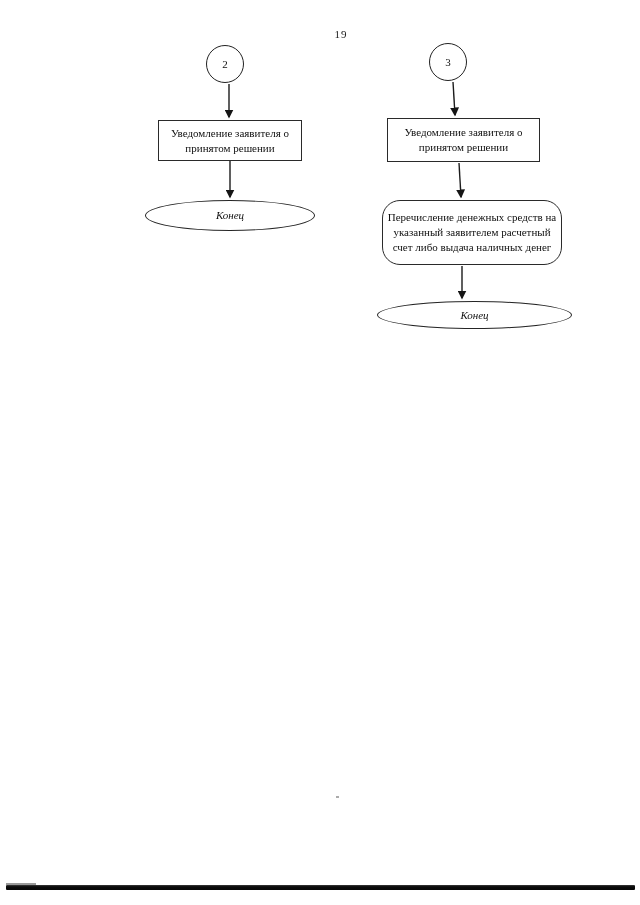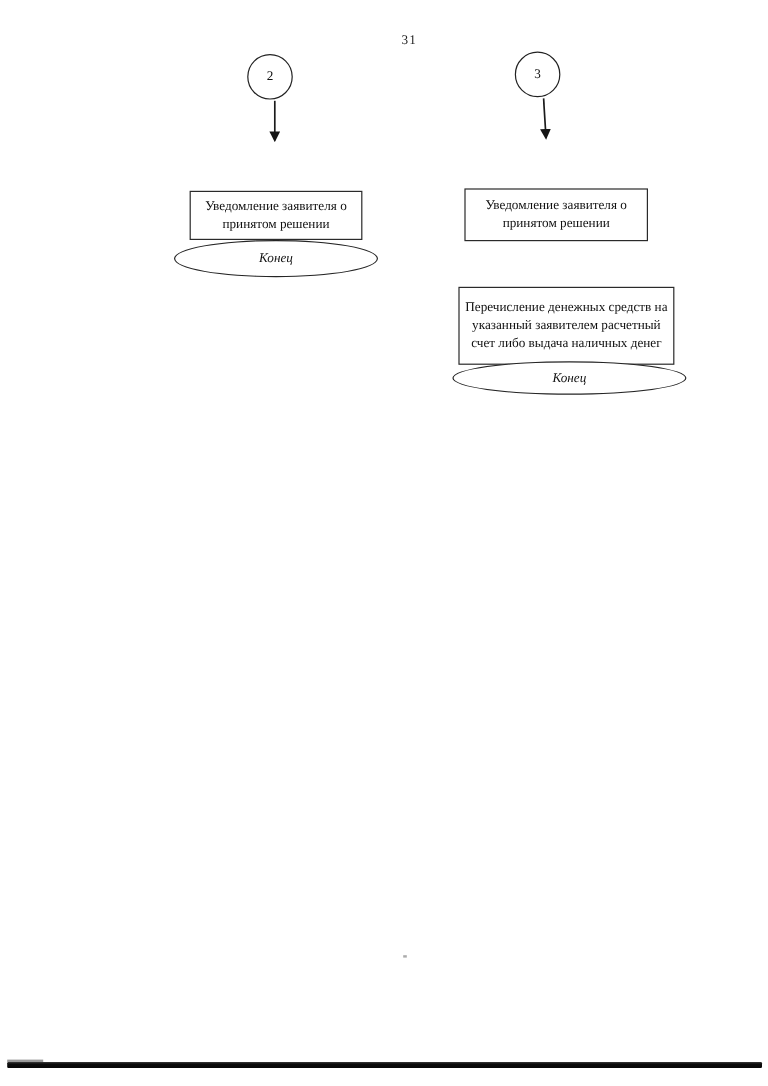--- a/index.html
+++ b/index.html
@@ -39,21 +39,20 @@
     background: #ffffff;
   }
   .circle {
     border: 1.4px solid #222222;
     border-radius: 50%;
     font-size: 11px;
   }
   .rect {
     border: 1.5px solid #2a2a2a;
     padding: 2px 4px;
-    margin-top: 39px;
   }
   .oval {
     border: 1.4px solid #252525;
     border-radius: 50%;
     font-style: italic;
   }
   .arrow-layer {
     position: absolute;
     left: 0;
     top: 0;
@@ -85,21 +84,21 @@
     width: 3px;
     height: 2px;
     background: #ababab;
   }
 </style>
 </head>
 <body>
 
 <div class="page">
 
-  <div class="page-number">31</div>
+  <div class="page-number">19</div>
 
   <svg class="arrow-layer" width="640" height="905" viewBox="0 0 640 905" xmlns="http://www.w3.org/2000/svg">
     <defs>
       <marker id="ah" markerUnits="userSpaceOnUse" markerWidth="9" markerHeight="9" refX="7.5" refY="4.5" orient="auto">
         <path d="M0,0 L9,4.5 L0,9 Z" fill="#151515"></path>
       </marker>
     </defs>
     <line x1="229" y1="84" x2="229" y2="117" stroke="#1b1b1b" stroke-width="1.4" marker-end="url(#ah)"></line>
     <line x1="230" y1="161" x2="230" y2="197" stroke="#1b1b1b" stroke-width="1.4" marker-end="url(#ah)"></line>
     <line x1="453" y1="82" x2="455" y2="115" stroke="#1b1b1b" stroke-width="1.4" marker-end="url(#ah)"></line>
@@ -110,21 +109,21 @@
   <div class="node circle" style="left:206px; top:45px; width:38px; height:38px;">2</div>
 
   <div class="node rect" style="left:158px; top:120px; width:144px; height:41px;">Уведомление заявителя о принятом решении</div>
 
   <div class="node oval" style="left:145px; top:200px; width:170px; height:31px;">Конец</div>
 
   <div class="node circle" style="left:429px; top:43px; width:38px; height:38px;">3</div>
 
   <div class="node rect" style="left:387px; top:118px; width:153px; height:44px;">Уведомление заявителя о принятом решении</div>
 
-  <div class="node rect" style="left:382px; top:200px; width:180px; height:65px;">Перечисление денежных средств на указанный заявителем расчетный счет либо выдача наличных денег</div>
+  <div class="node rect" style="left:382px; top:200px; width:180px; height:65px;border-radius:18px;">Перечисление денежных средств на указанный заявителем расчетный счет либо выдача наличных денег</div>
 
   <div class="node oval" style="left:377px; top:301px; width:195px; height:28px;">Конец</div>
 
   <div class="scan-speck"></div>
   <div class="rule-smudge"></div>
   <div class="bottom-rule"></div>
 
 </div>
 
 </body></html>

